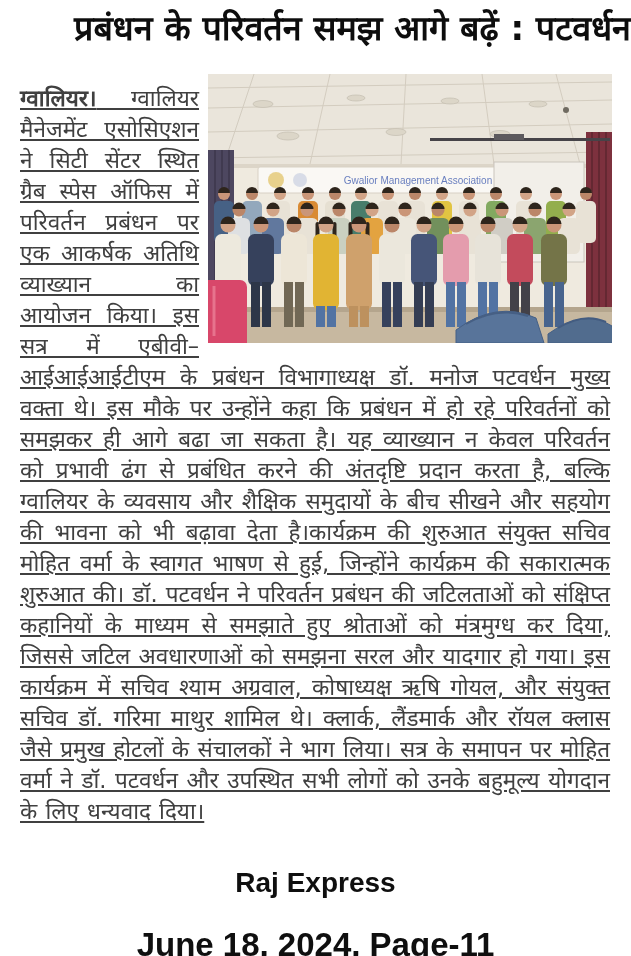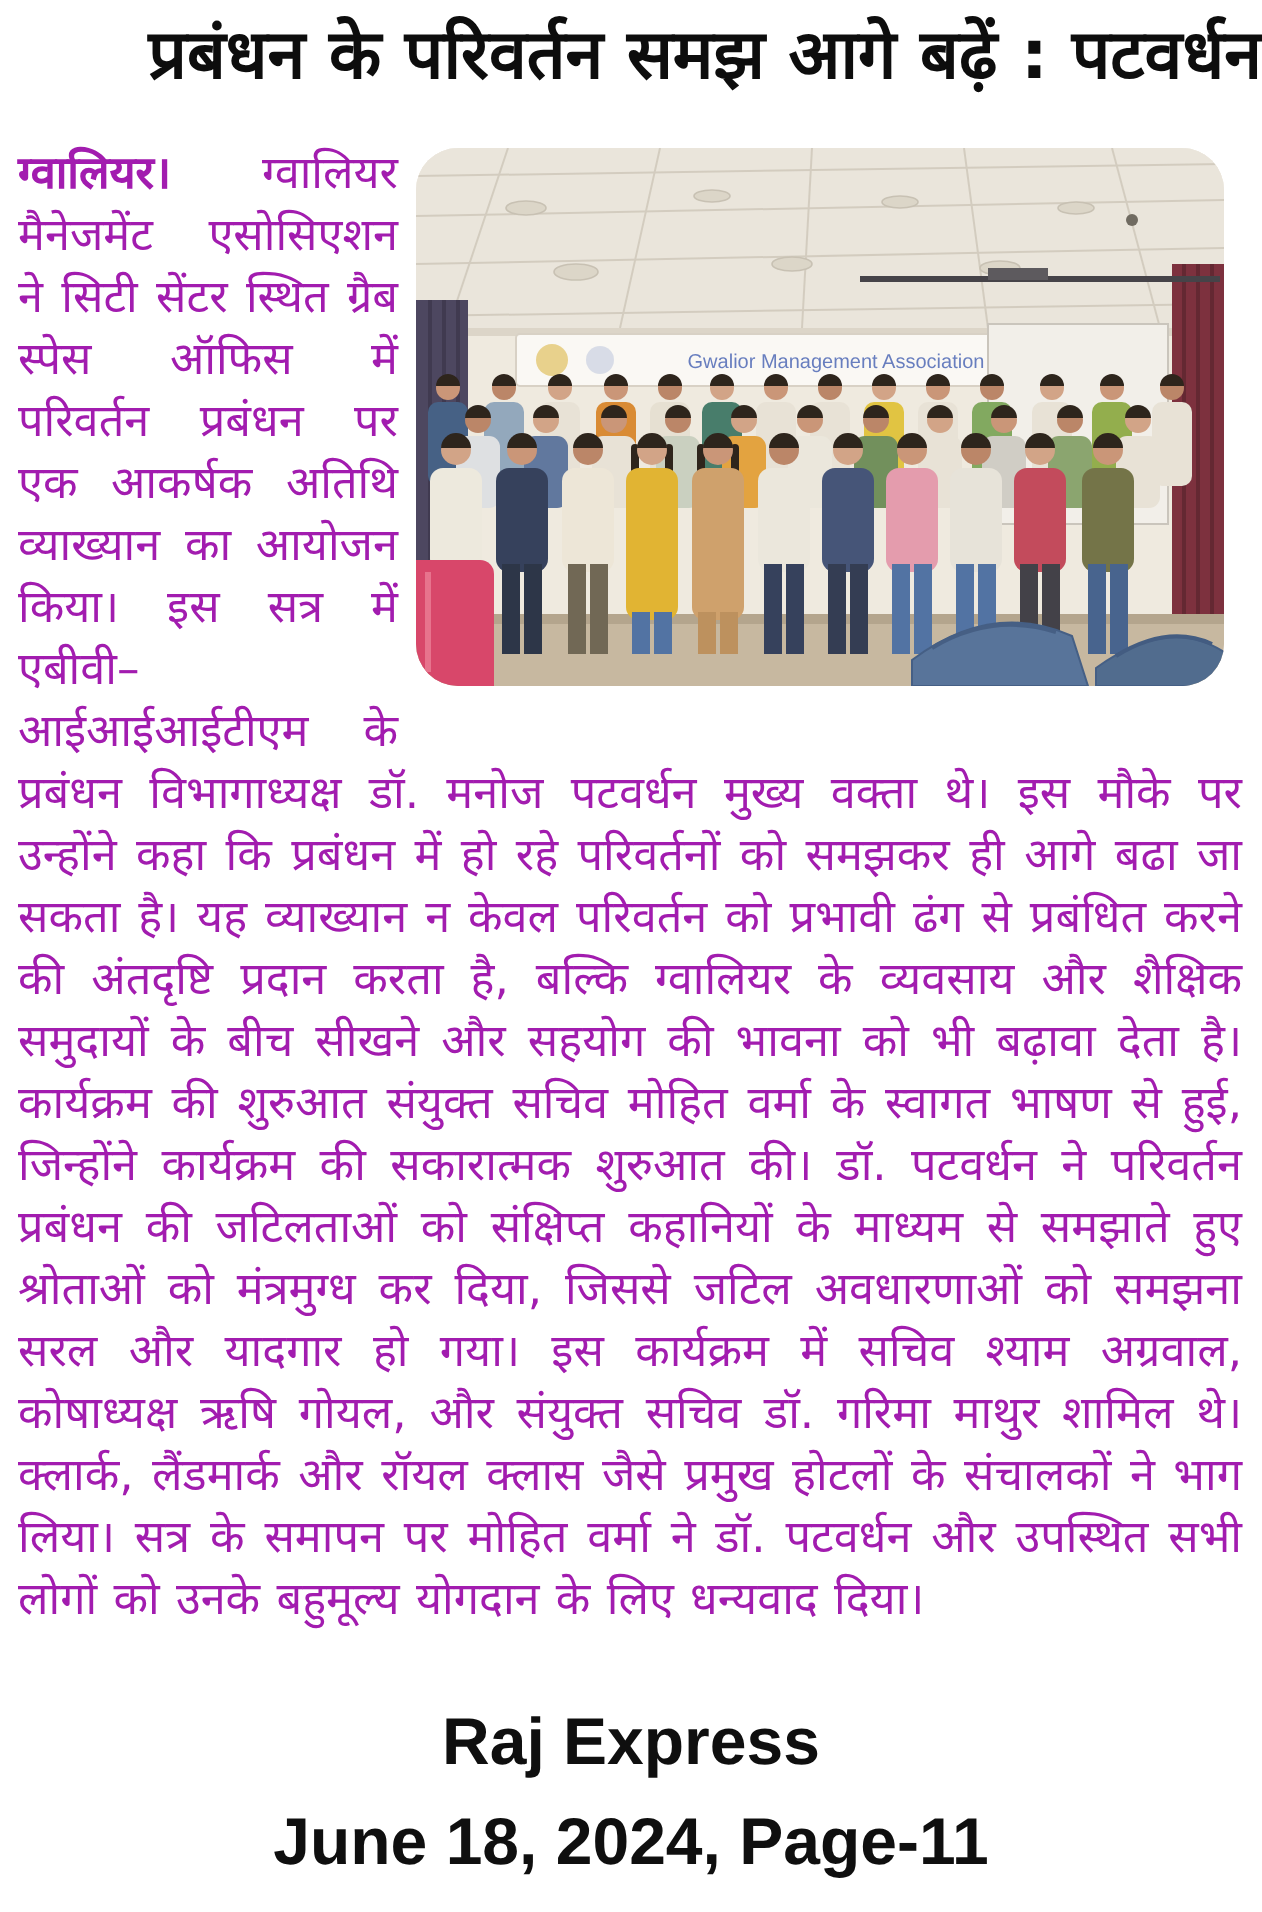--- a/index.html
+++ b/index.html
@@ -7,30 +7,30 @@
        font-family:"DejaVu Sans","Liberation Sans",sans-serif;color:#161616;}
   .page{position:absolute;inset:0;background:#fff;}
 
   .headline{position:absolute;top:6px;left:0;right:0;margin:0;text-align:right;
             font-size:34px;line-height:1.3;font-weight:700;color:#0d0d0d;
             font-family:"DejaVu Sans","Liberation Sans",sans-serif;}
 
   .article-body{position:absolute;top:68px;left:5px;right:6px;height:776px;overflow:hidden;}
 
   .photo{float:right;width:404px;height:269px;margin:6px 13px 10px 9px;padding:0;
-         background:#efe9df;overflow:hidden;border-radius:21px;}
+         background:#efe9df;overflow:hidden;}
   .photo svg{display:block;width:404px;height:269px;}
 
-  .body-text{margin:4px;font-size:22.5px;line-height:31px;text-align:justify;
-             color:#a21caf;word-spacing:1px;}
+  .body-text{margin:15px;font-size:22.5px;line-height:31px;text-align:justify;
+             color:#404040;word-spacing:1px;text-decoration:underline;}
   .dateline{font-weight:700;}
 
   .footer{position:absolute;top:846px;left:0;right:0;text-align:center;
           font-family:"Liberation Sans","DejaVu Sans",sans-serif;font-weight:700;color:#0f0f0f;}
-  .footer .source{font-size:33px;line-height:50px;margin:0;}
+  .footer .source{font-size:28px;line-height:50px;margin:12px;}
   .footer .datepage{font-size:33px;line-height:50px;margin:0;}
 </style>
 </head>
 <body>
 
 <div class="page">
 
   <h1 class="headline">प्रबंधन के परिवर्तन समझ आगे बढ़ें : पटवर्धन</h1>
 
   <div class="article-body">

